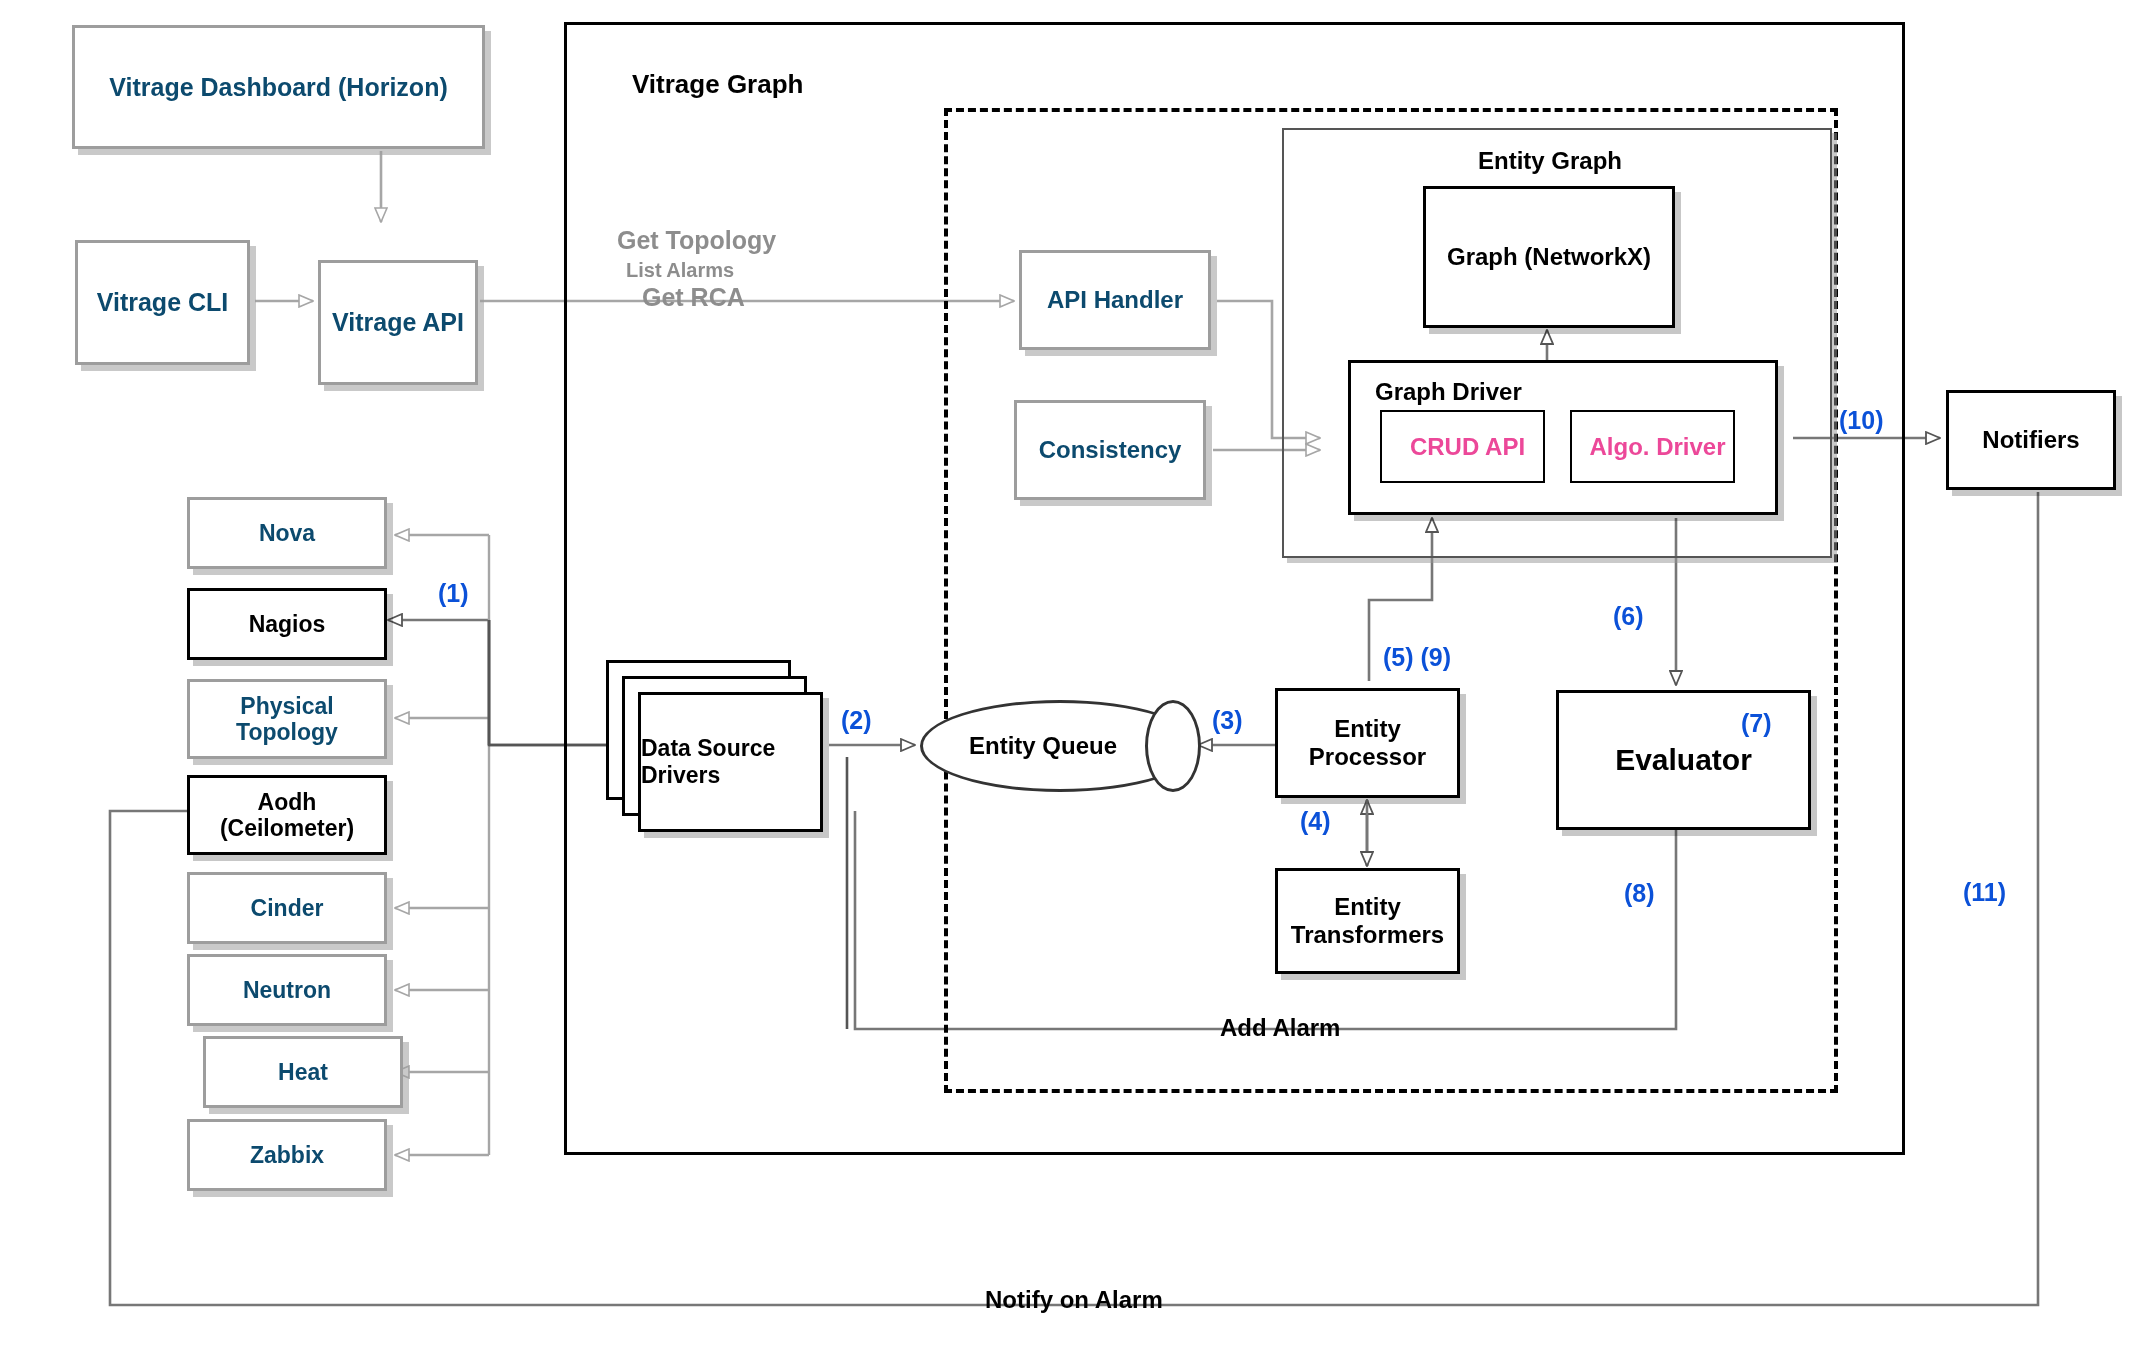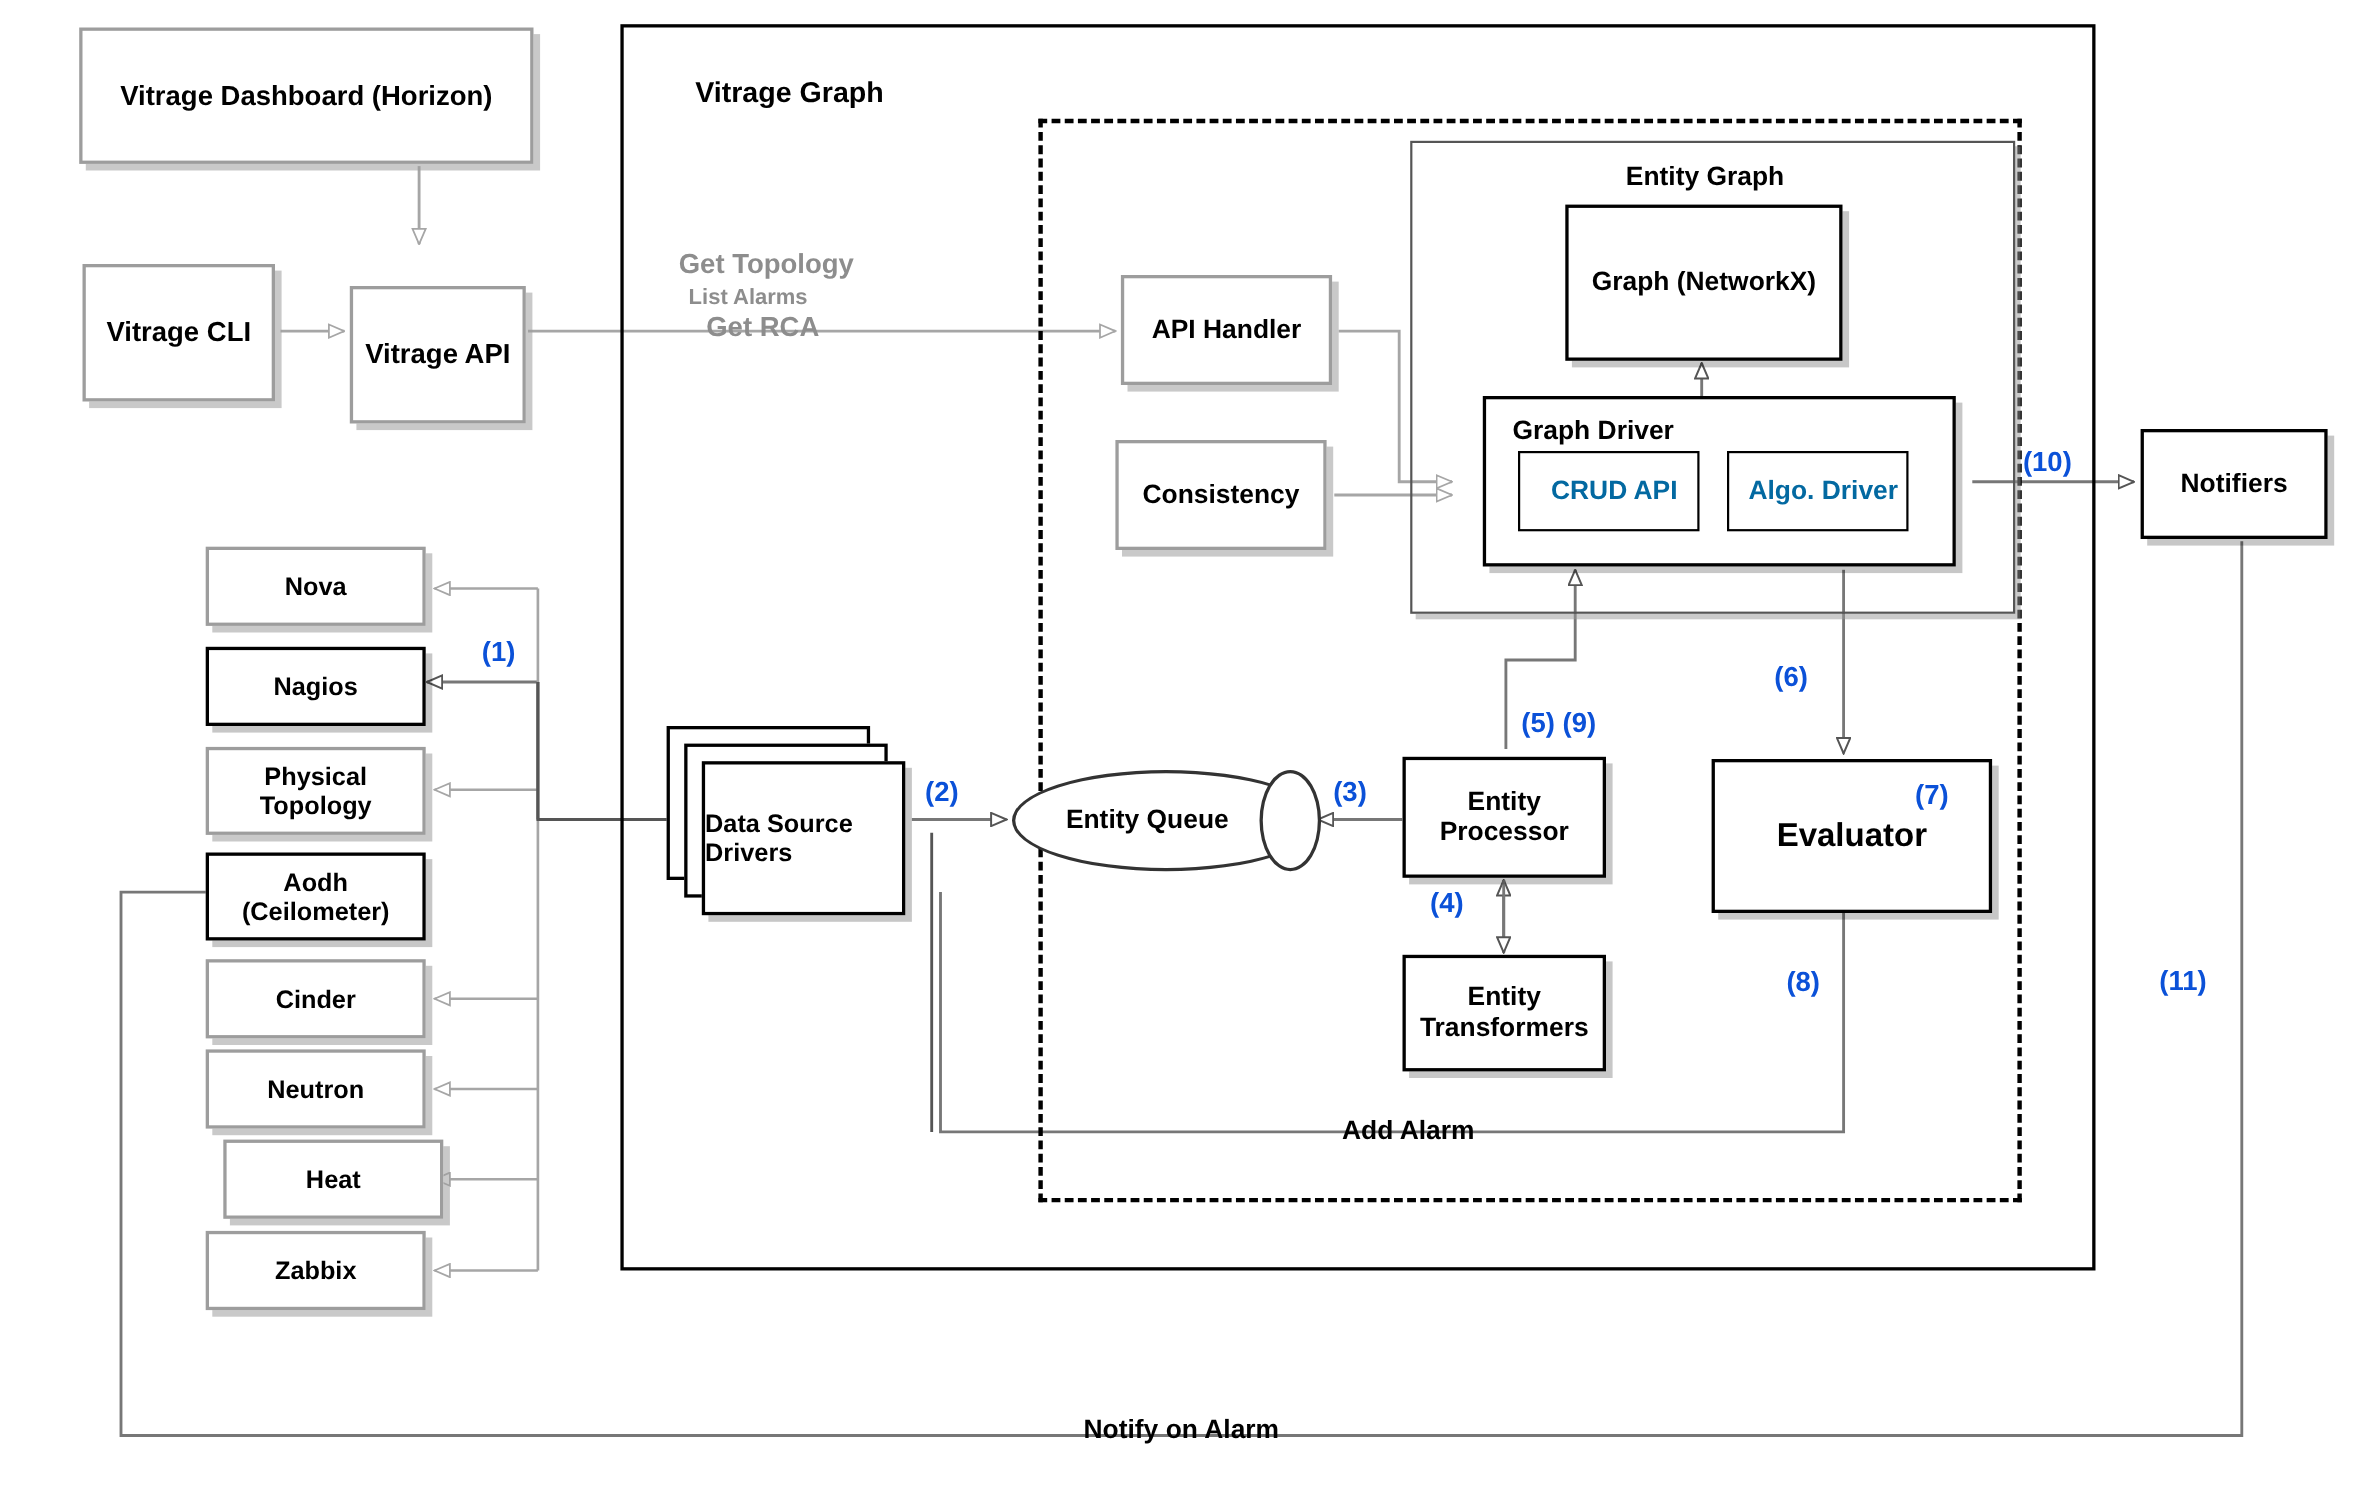--- a/index.html
+++ b/index.html
@@ -9,24 +9,24 @@
 
   
   .box{position:absolute;box-sizing:border-box;background:#fff;display:flex;
        align-items:center;justify-content:center;text-align:center;
        font-weight:bold;line-height:1.15;}
   .box .lbl{display:block;}
 
   
   .blk{border:3px solid #000;color:#000;
        box-shadow:6px 6px 0 0 rgba(0,0,0,0.22);}
-  .blk2{border:2px solid #000;color:#0369a1;padding-left:10px;}
-
-  
-  .gry{border:3px solid #9d9d9d;color:#000000;
+  .blk2{border:2px solid #000;color:#ec4899;padding-left:10px;}
+
+  
+  .gry{border:3px solid #9d9d9d;color:#0c4a6e;
        box-shadow:6px 6px 0 0 rgba(157,157,157,0.55);}
 
   
   .cont{position:absolute;box-sizing:border-box;background:transparent;}
   .cont-solid{border:3px solid #000;}
   .cont-dash{border:4px dashed #000;}
   .cont-grey{border:2px solid #555;box-shadow:5px 5px 0 0 rgba(150,150,150,0.5);}
 
   
   .txt{position:absolute;font-weight:bold;white-space:pre;line-height:1.25;}

